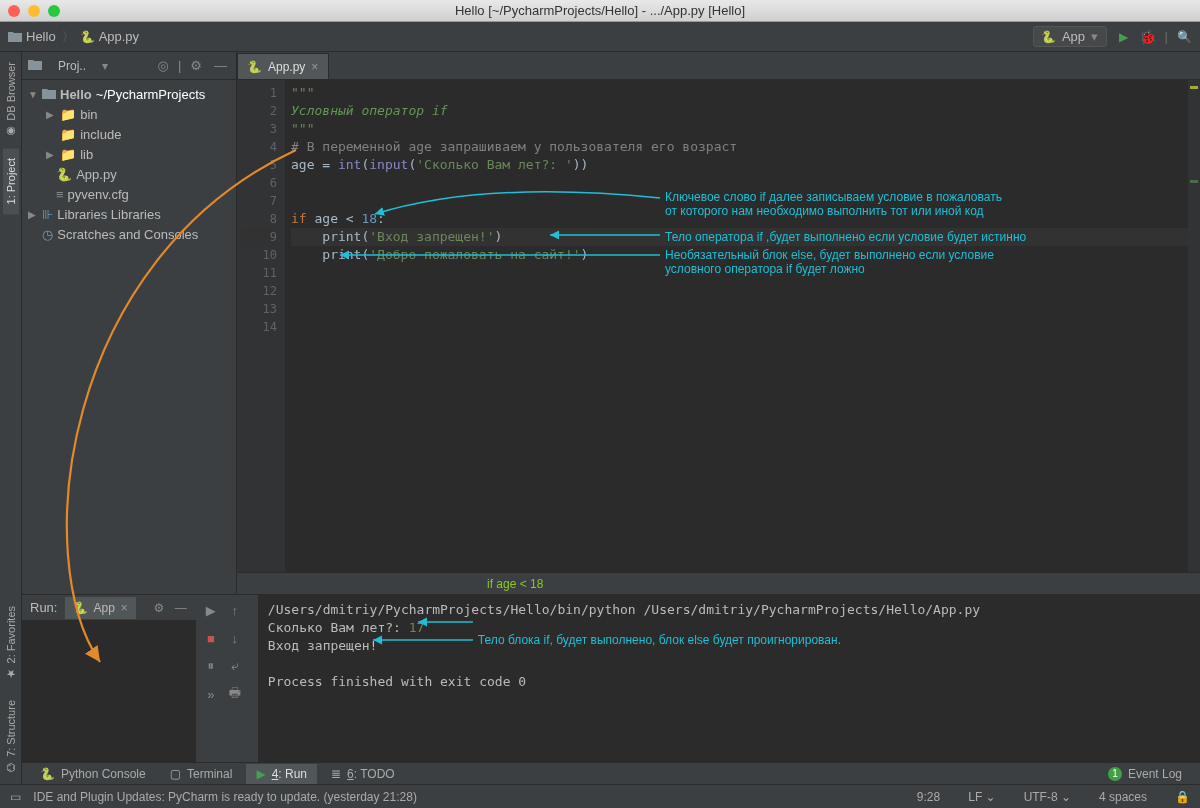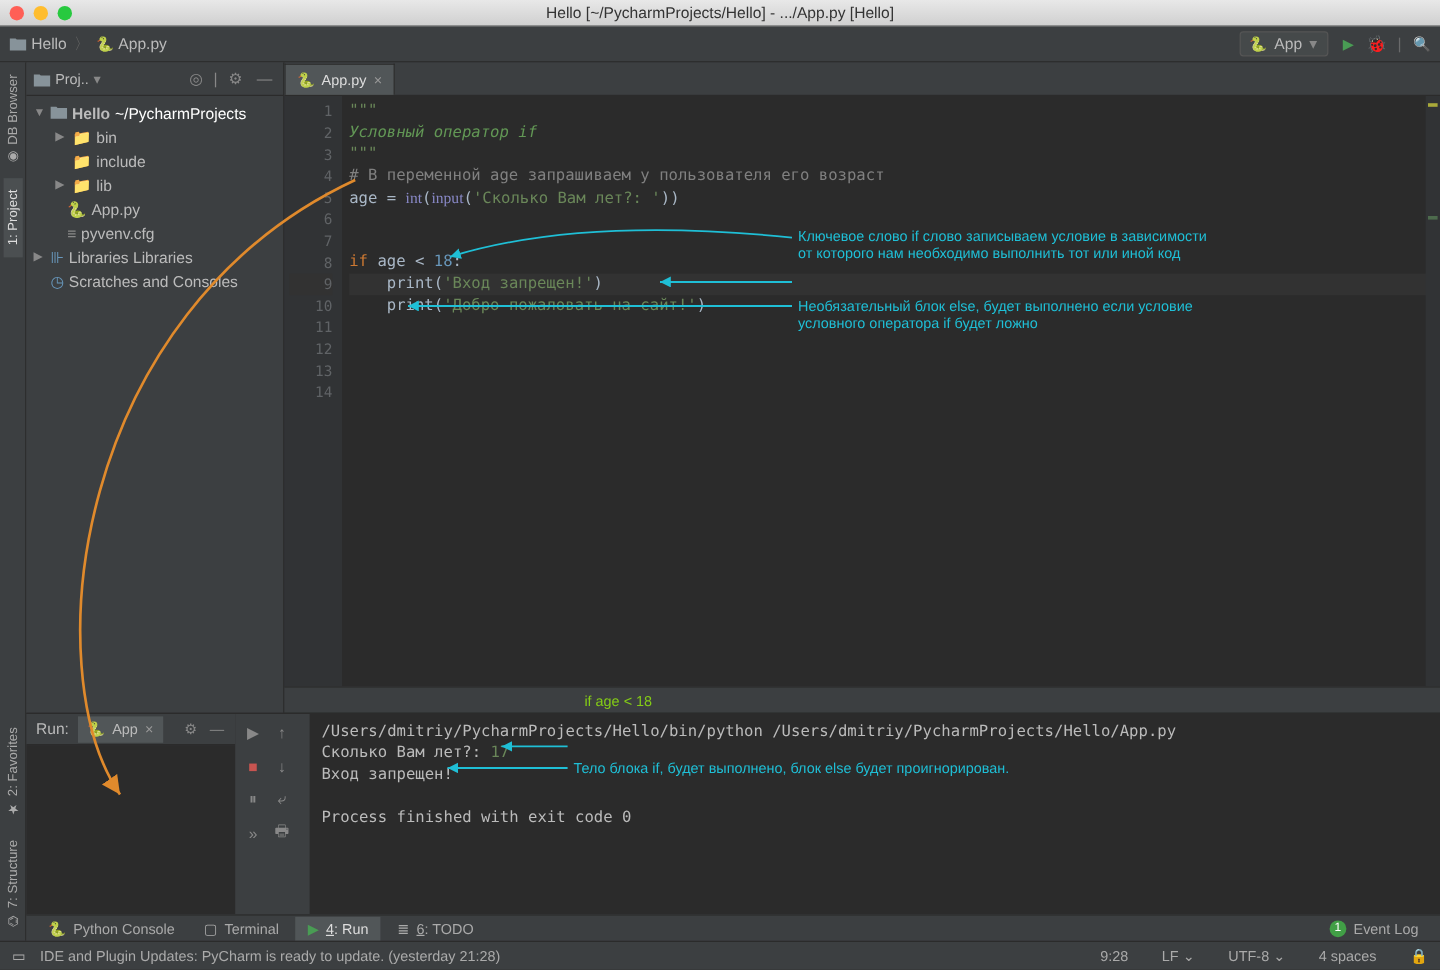--- a/index.html
+++ b/index.html
@@ -77,21 +77,21 @@
 }
 .upper { flex: 1; display: flex; min-height: 0; }
 .sidebar {
   width: 215px; background: #3c3f41; border-right: 1px solid #2b2b2b;
   display: flex; flex-direction: column;
 }
 .sidebar-header {
   height: 28px; border-bottom: 1px solid #2b2b2b;
   display: flex; align-items: center; padding: 0 6px; gap: 6px;
 }
-.sidebar-header .title { flex: 1; font-size: 12px; display: flex; align-items: flex-end; gap: 4px; }
+.sidebar-header .title { flex: 1; font-size: 12px; display: flex; align-items: flex-start; gap: 16px; }
 .sidebar-header .btn { cursor: pointer; color: #888; font-size: 13px; padding: 0 3px; }
 .tree { padding: 4px 0; font-size: 13px; overflow: hidden; }
 .tree-row { display: flex; align-items: center; height: 20px; padding-left: 6px; gap: 4px; white-space: nowrap; cursor: pointer; }
 .tree-ind { display: inline-block; }
 .tree-arrow { color: #888; font-size: 10px; width: 10px; display: inline-block; }
 .dir-icon { color: #87939a; }
 .py-icon { color: #3b82c4; }
 
 
 .editor-area { flex: 1; display: flex; flex-direction: column; background: #2b2b2b; min-width: 0; }
@@ -100,21 +100,21 @@
 .tab .close { color: #999; cursor: pointer; }
 .editor { flex: 1; display: flex; position: relative; min-height: 0; }
 .gutter { width: 48px; background: #313335; color: #606366; text-align: right; padding: 4px 8px 4px 4px; font-size: 12px; line-height: 18px; }
 .code { flex: 1; padding: 4px 0 4px 6px; font-size: 13px; line-height: 18px; position: relative; overflow: hidden; }
 .code-line { height: 18px; white-space: pre; }
 .hl-line { background: #323232; }
 .c-str { color: #6a8759; }
 .c-doc { color: #629755; font-style: italic; }
 .c-cmt { color: #808080; }
 .c-kw { color: #cc7832; }
-.c-fn { color: #8888c6; font-family: Liberation Serif, serif; }
+.c-fn { color: #8888c6; }
 .c-def { color: #a9b7c6; }
 .c-num { color: #6897bb; }
 
 .marker-stripe { position: absolute; right: 0; top: 0; bottom: 0; width: 12px; background: #313335; }
 .marker-stripe .m { position: absolute; right: 2px; width: 8px; height: 3px; }
 
 .annotation {
   position: absolute; color: #1fbfd6; font-size: 12px; line-height: 14px;
   pointer-events: none; font-family: -apple-system, Arial, sans-serif;
 }
@@ -314,22 +314,25 @@
           <div class="code-line"></div>
           <div class="code-line"></div>
           <div class="code-line"><span class="c-kw">if </span><span class="c-def">age &lt; </span><span class="c-num">18</span><span class="c-def">:</span></div>
           <div class="code-line hl-line"><span class="c-def">    print(</span><span class="c-str">'Вход запрещен!'</span><span class="c-def">)</span></div>
           <div class="code-line"><span class="c-def">    print(</span><span class="c-str">'Добро пожаловать на сайт!'</span><span class="c-def">)</span></div>
           <div class="code-line"></div>
           <div class="code-line"></div>
           <div class="code-line"></div>
 
           <div class="annotation" style="left:380px; top:110px">
-            <div>Ключевое слово if слово записываем условие в зависимости</div>
+            <div>Ключевое слово if далее записываем условие в пожаловать</div>
             <div>от которого нам необходимо выполнить тот или иной код</div>
+          </div>
+          <div class="annotation" style="left:380px; top:150px">
+            <div>Тело оператора if ,будет выполнено если условие будет истинно</div>
           </div>
           <div class="annotation" style="left:380px; top:168px">
             <div>Необязательный блок else, будет выполнено если условие</div>
             <div>условного оператора if будет ложно</div>
           </div>
 
           <svg class="arrow-svg" style="left:0;top:0;width:100%;height:100%">
             <defs>
                 <marker id="ah" markerWidth="8" markerHeight="8" refX="6" refY="3" orient="auto">
                   <path d="M0,0 L6,3 L0,6 Z" fill="#1fbfd6"></path>

